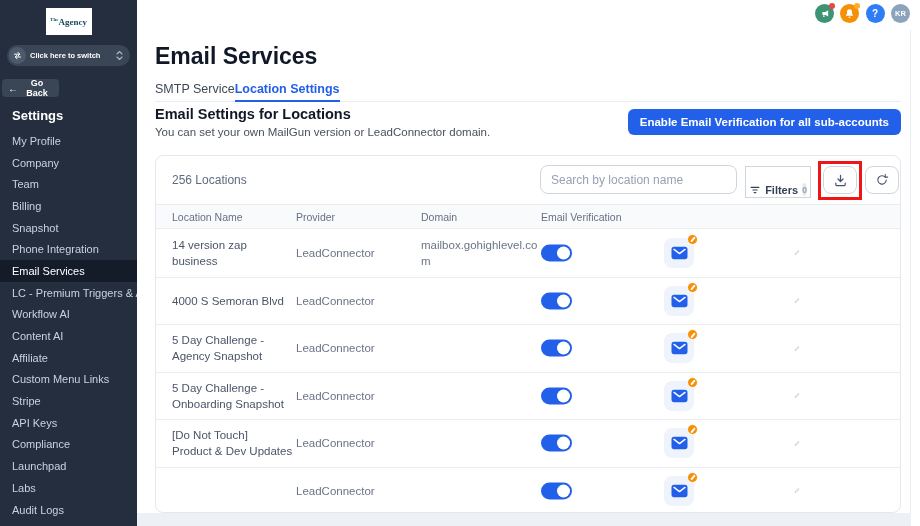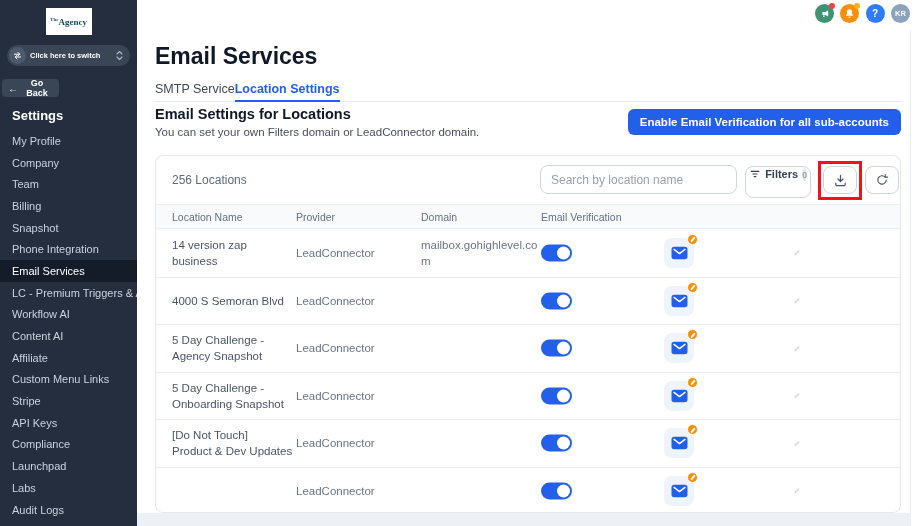--- a/index.html
+++ b/index.html
@@ -49,21 +49,21 @@
     font-size:11.5px; font-weight:600; border:none; border-radius:6px; cursor:pointer; }
   
   .card { position:absolute; left:18px; top:155px; width:746px; height:358px; background:#fff;
     border:1px solid #e4e7ec; border-radius:8px; overflow:hidden; }
   .toolbar { position:relative; height:48px; }
   .count { position:absolute; left:16px; top:50%; transform:translateY(-50%); font-size:12px; color:#5d6b7e; }
   .search { position:absolute; left:384px; top:9px; width:197px; height:29px; border:1px solid #d0d5dd;
     border-radius:8px; padding:4px 10px; font-size:12px; color:#a21caf; outline:none; background:#fff; }
   .search::placeholder { color:#98a2b3; }
   .filters-btn { position:absolute; left:589px; top:10px; width:66px; height:32px; border:1px solid #d0d5dd;
-    border-radius:8px; background:#fff; display:flex; align-items:flex-start; justify-content:center; gap:4px;
+    border-radius:0; background:#fff; display:flex; align-items:flex-end; justify-content:center; gap:4px;
     font-size:11px; font-weight:600; color:#344054; cursor:pointer; }
   .filters-badge { width:13px; height:13px; border-radius:50%; background:#e4e7ec; color:#98a2b3;
     font-size:8.5px; font-weight:700; display:flex; align-items:center; justify-content:center; }
   .icon-btn { position:absolute; top:10px; width:34px; height:28px; border:1px solid #d0d5dd; border-radius:8px;
     background:#fff; display:flex; align-items:center; justify-content:center; cursor:pointer; }
   .export-btn { left:667px; } .refresh-btn { left:709px; }
   .red-box { position:absolute; left:662px; top:5px; width:44px; height:39px; border:3px solid #ed1515;
     pointer-events:none; z-index:5; }
   .thead { position:relative; height:25px; background:#f9fafb; border-top:1px solid #eaecf0;
     border-bottom:1px solid #eaecf0; font-size:10.5px; color:#667085; }
@@ -197,21 +197,21 @@
   </div>
 
   <h1 class="page-title">Email Services</h1>
 
   <div class="tabs">
     <div class="tab">SMTP Service</div>
     <div class="tab active">Location Settings</div>
   </div>
 
   <div class="section-heading">Email Settings for Locations</div>
-  <div class="section-desc">You can set your own Filters domain or LeadConnector domain.</div>
+  <div class="section-desc">You can set your own MailGun version or LeadConnector domain.</div>
   <button class="cta">Enable Email Verification for all sub-accounts</button>
 
   <div class="card">
     <div class="toolbar">
       <span class="count">256 Locations</span>
       <input class="search" type="text" placeholder="Search by location name" style="">
       <button class="filters-btn">
         <span style="display:flex;">
           <svg width="12" height="12" viewBox="0 0 14 14">
               <path d="M2.5 4h9M4.5 7h5M6 10h2" stroke="#344054" stroke-width="1.3" fill="none" stroke-linecap="round"></path>

